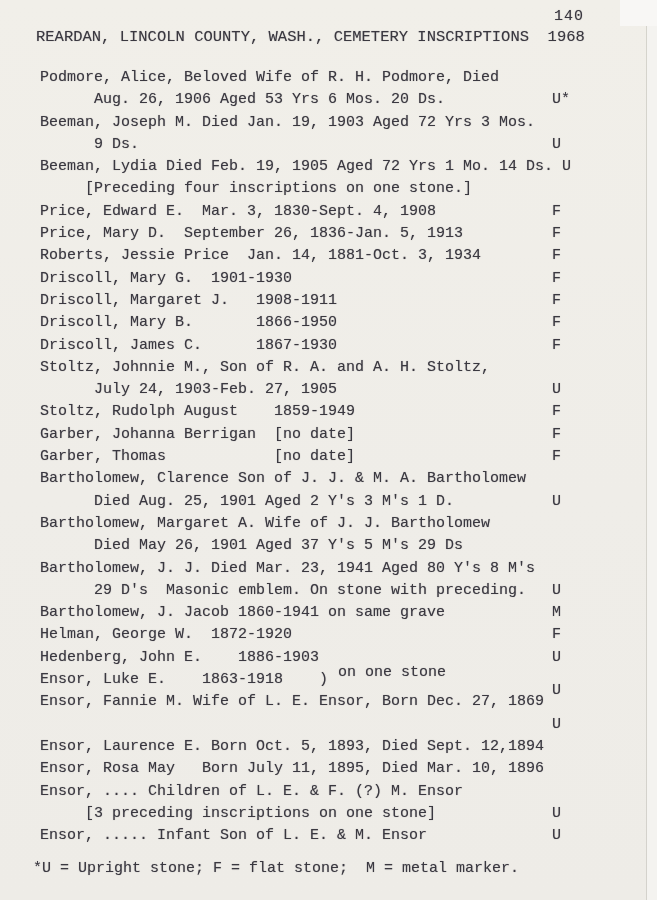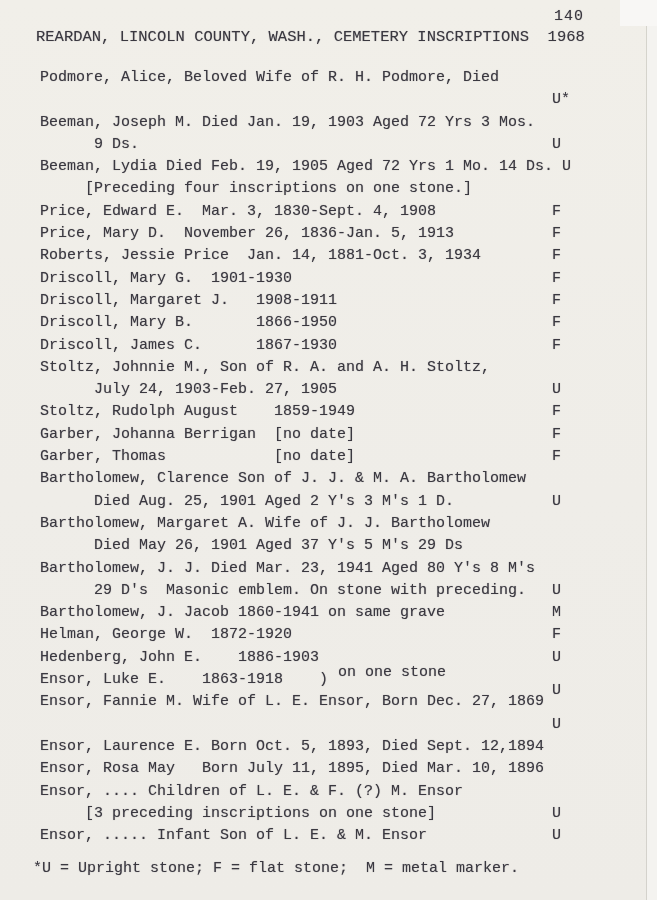--- a/index.html
+++ b/index.html
@@ -68,27 +68,27 @@
 <div class="scan-surface"></div>
 <div class="edge-strip"></div>
 <div class="edge-line"></div>
 <div class="corner-glare"></div>
 
 <div class="page-number ink">140</div>
 <div class="page-title ink">REARDAN, LINCOLN COUNTY, WASH., CEMETERY INSCRIPTIONS  1968</div>
 
 <div class="lines" id="lines">
     <div class="row"><span class="ink">Podmore, Alice, Beloved Wife of R. H. Podmore, Died</span></div>
-    <div class="row"><span class="status ink">U*</span></div>
+    <div class="row"><span class="ink">      Aug. 26, 1906 Aged 53 Yrs 6 Mos. 20 Ds.</span><span class="status ink">U*</span></div>
     <div class="row"><span class="ink">Beeman, Joseph M. Died Jan. 19, 1903 Aged 72 Yrs 3 Mos.</span></div>
     <div class="row"><span class="ink">      9 Ds.</span><span class="status ink">U</span></div>
     <div class="row"><span class="ink">Beeman, Lydia Died Feb. 19, 1905 Aged 72 Yrs 1 Mo. 14 Ds. U</span></div>
     <div class="row"><span class="ink">     [Preceding four inscriptions on one stone.]</span></div>
     <div class="row"><span class="ink">Price, Edward E.  Mar. 3, 1830-Sept. 4, 1908</span><span class="status ink">F</span></div>
-    <div class="row"><span class="ink">Price, Mary D.  November 26, 1836-Jan. 5, 1913</span><span class="status ink">F</span></div>
+    <div class="row"><span class="ink">Price, Mary D.  September 26, 1836-Jan. 5, 1913</span><span class="status ink">F</span></div>
     <div class="row"><span class="ink">Roberts, Jessie Price  Jan. 14, 1881-Oct. 3, 1934</span><span class="status ink">F</span></div>
     <div class="row"><span class="ink">Driscoll, Mary G.  1901-1930</span><span class="status ink">F</span></div>
     <div class="row"><span class="ink">Driscoll, Margaret J.   1908-1911</span><span class="status ink">F</span></div>
     <div class="row"><span class="ink">Driscoll, Mary B.       1866-1950</span><span class="status ink">F</span></div>
     <div class="row"><span class="ink">Driscoll, James C.      1867-1930</span><span class="status ink">F</span></div>
     <div class="row"><span class="ink">Stoltz, Johnnie M., Son of R. A. and A. H. Stoltz,</span></div>
     <div class="row"><span class="ink">      July 24, 1903-Feb. 27, 1905</span><span class="status ink">U</span></div>
     <div class="row"><span class="ink">Stoltz, Rudolph August    1859-1949</span><span class="status ink">F</span></div>
     <div class="row"><span class="ink">Garber, Johanna Berrigan  [no date]</span><span class="status ink">F</span></div>
     <div class="row"><span class="ink">Garber, Thomas            [no date]</span><span class="status ink">F</span></div>

